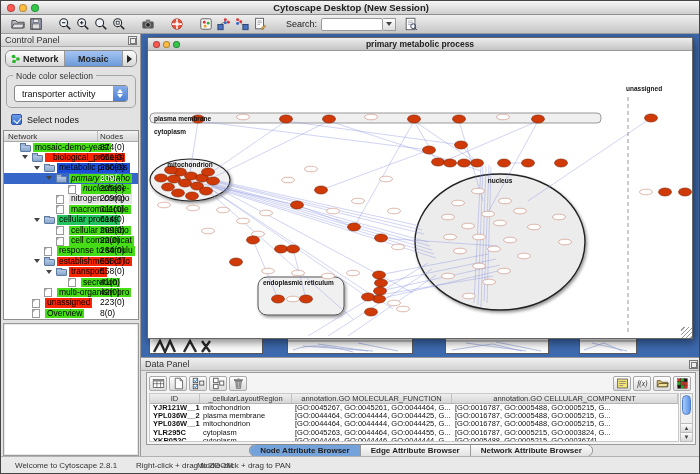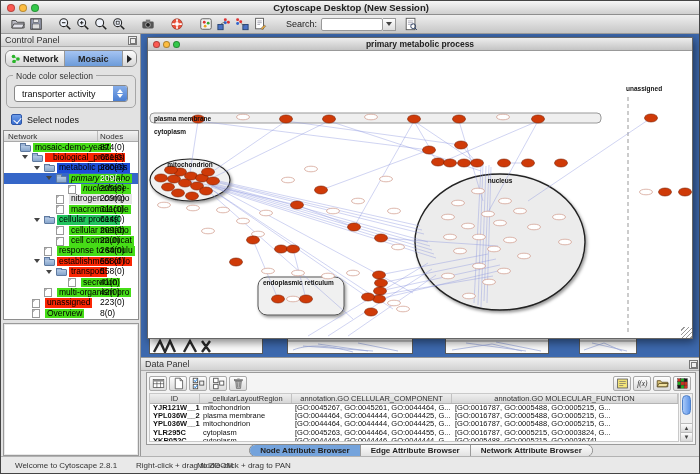--- a/index.html
+++ b/index.html
@@ -641,22 +641,22 @@
                   <rect x="10" y="10" width="4" height="4" fill="#c32"></rect>
                 </g>
               </svg>
             </button>
           </span>
       </div>
       <div class="dp-table">
         <div class="dp-thead" id="dp-head">
             <span class="dp-th">ID</span>
             <span class="dp-th">_cellularLayoutRegion</span>
+            <span class="dp-th">annotation.GO MOLECULAR_FUNCTION</span>
             <span class="dp-th">annotation.GO CELLULAR_COMPONENT</span>
-            <span class="dp-th">annotation.GO MOLECULAR_FUNCTION</span>
           </div>
         <div id="dp-body">
             <div class="dp-tr">
               <span class="dp-td b">YJR121W__1</span>
               <span class="dp-td">mitochondrion</span>
               <span class="dp-td">[GO:0045267, GO:0045261, GO:0044464, G...</span>
               <span class="dp-td">[GO:0016787, GO:0005488, GO:0005215, G...</span>
             </div>
             <div class="dp-tr">
               <span class="dp-td b">YPL036W__2</span>

